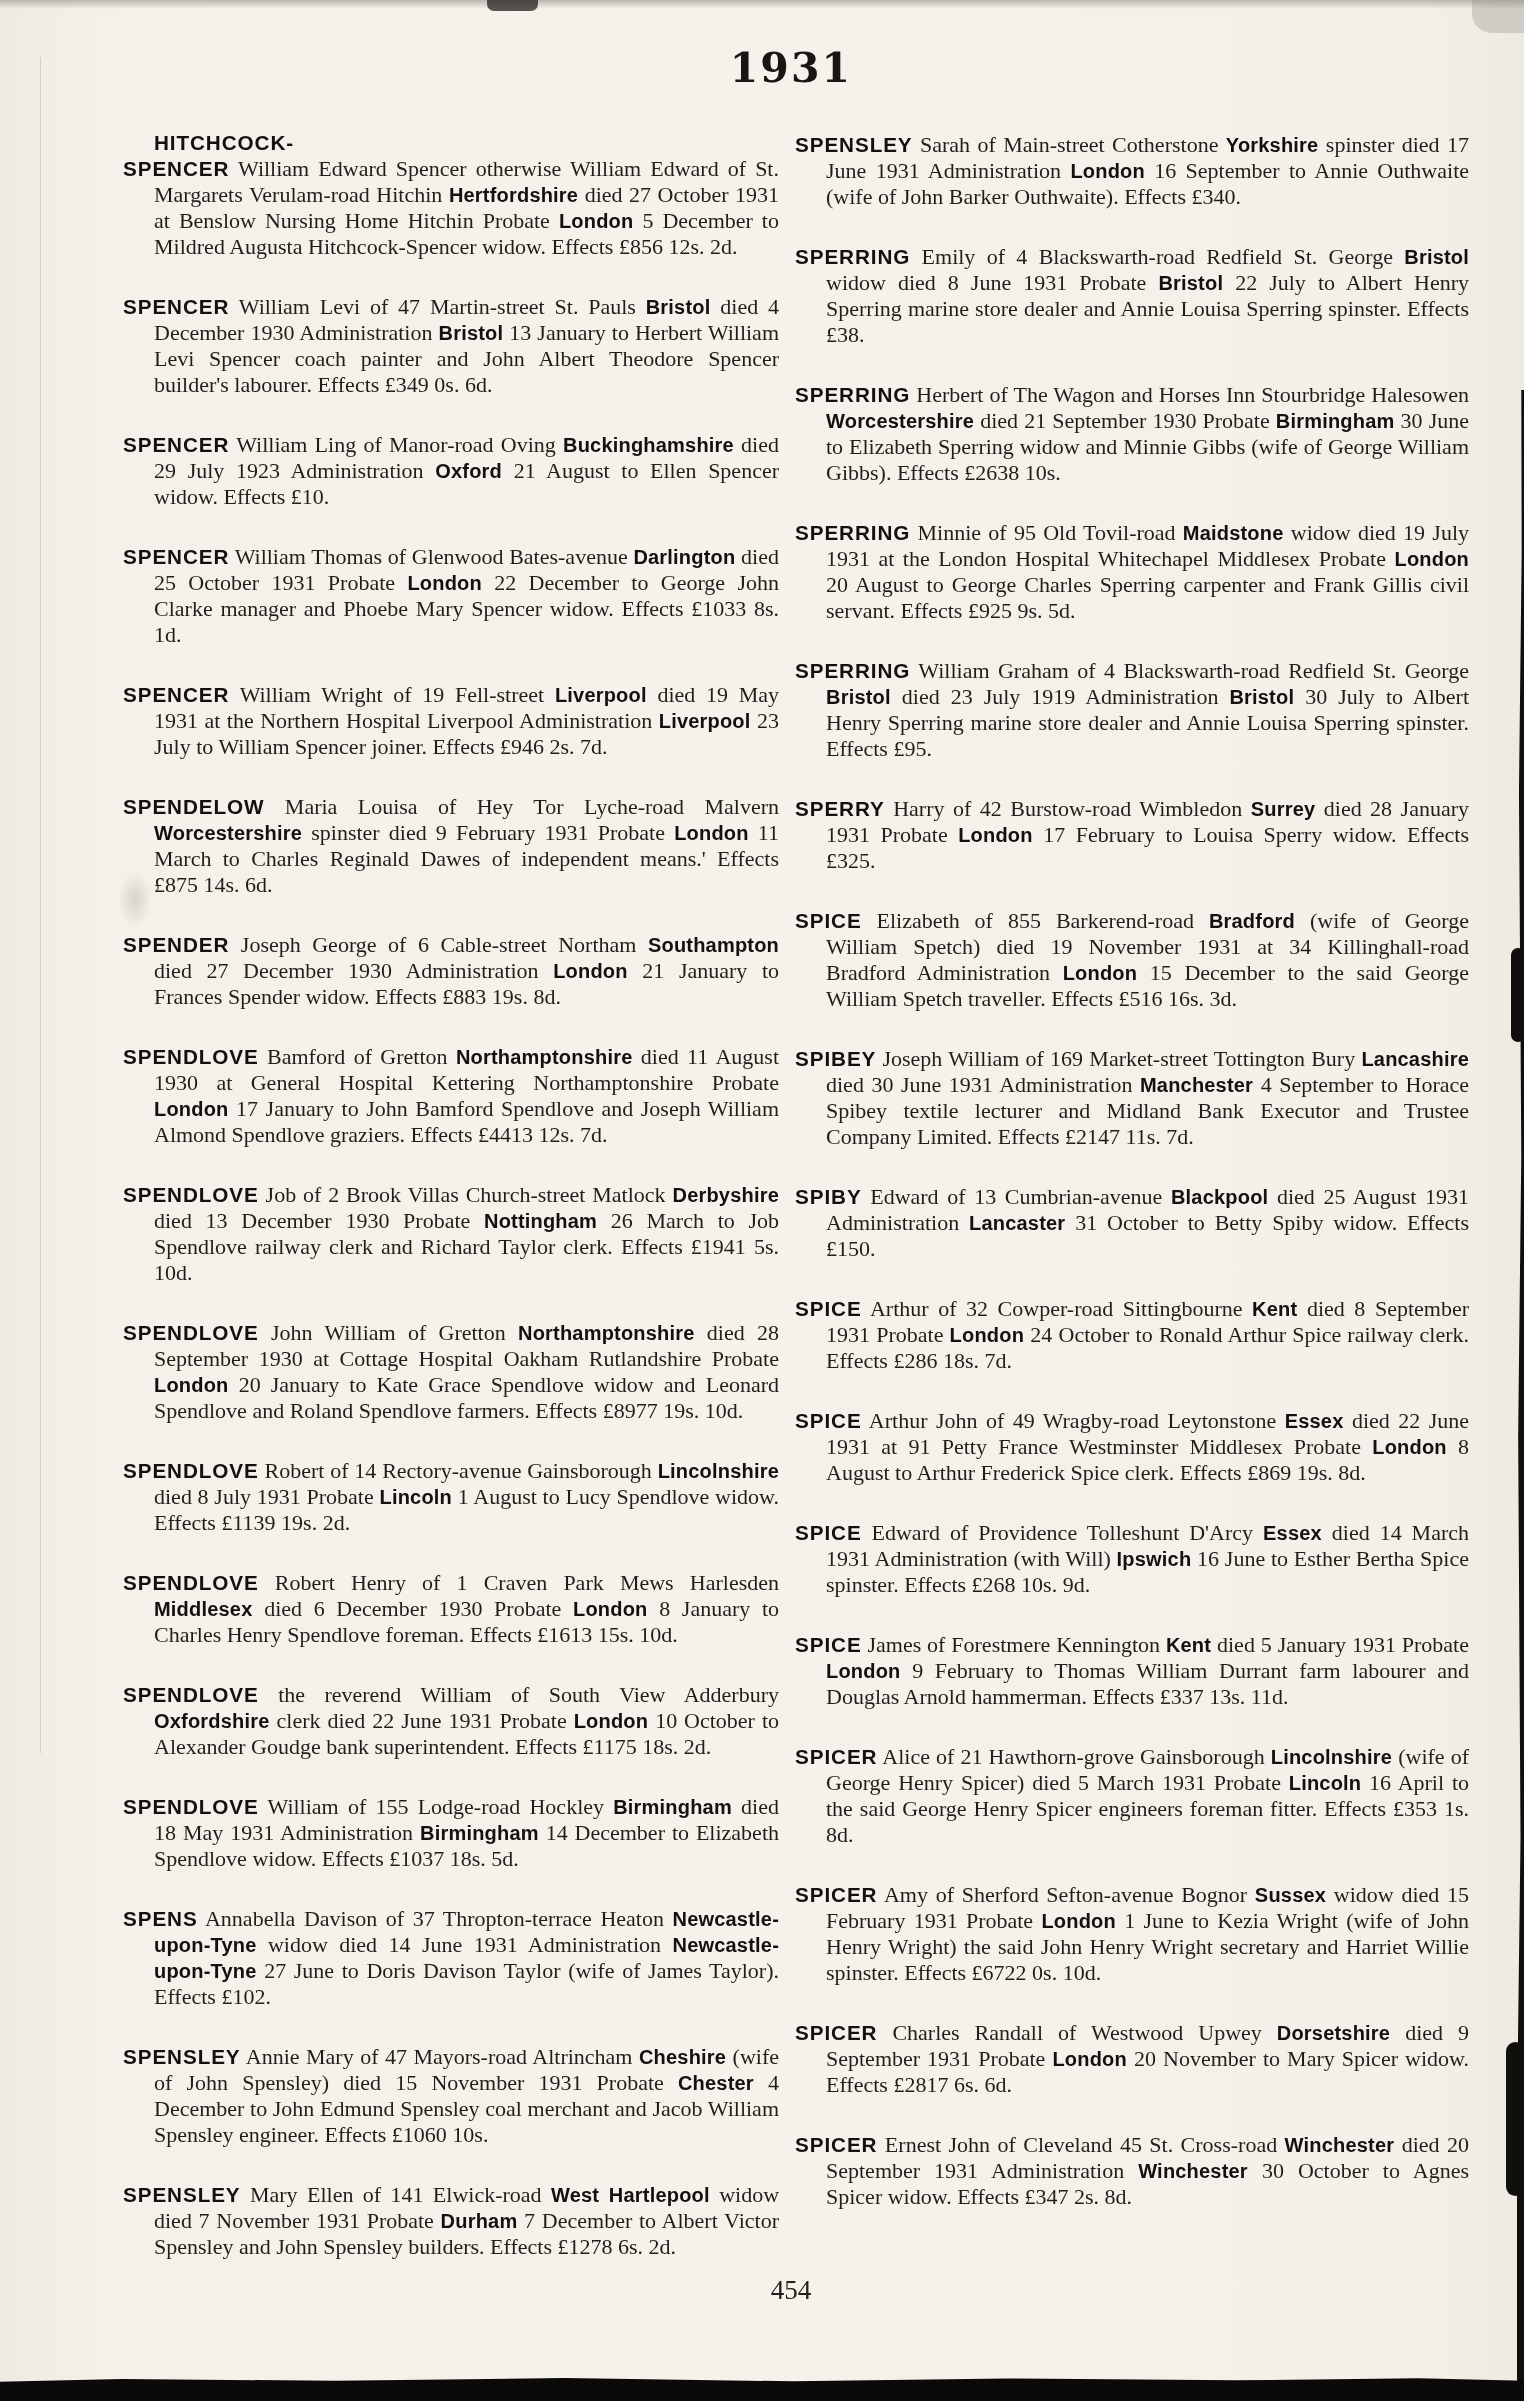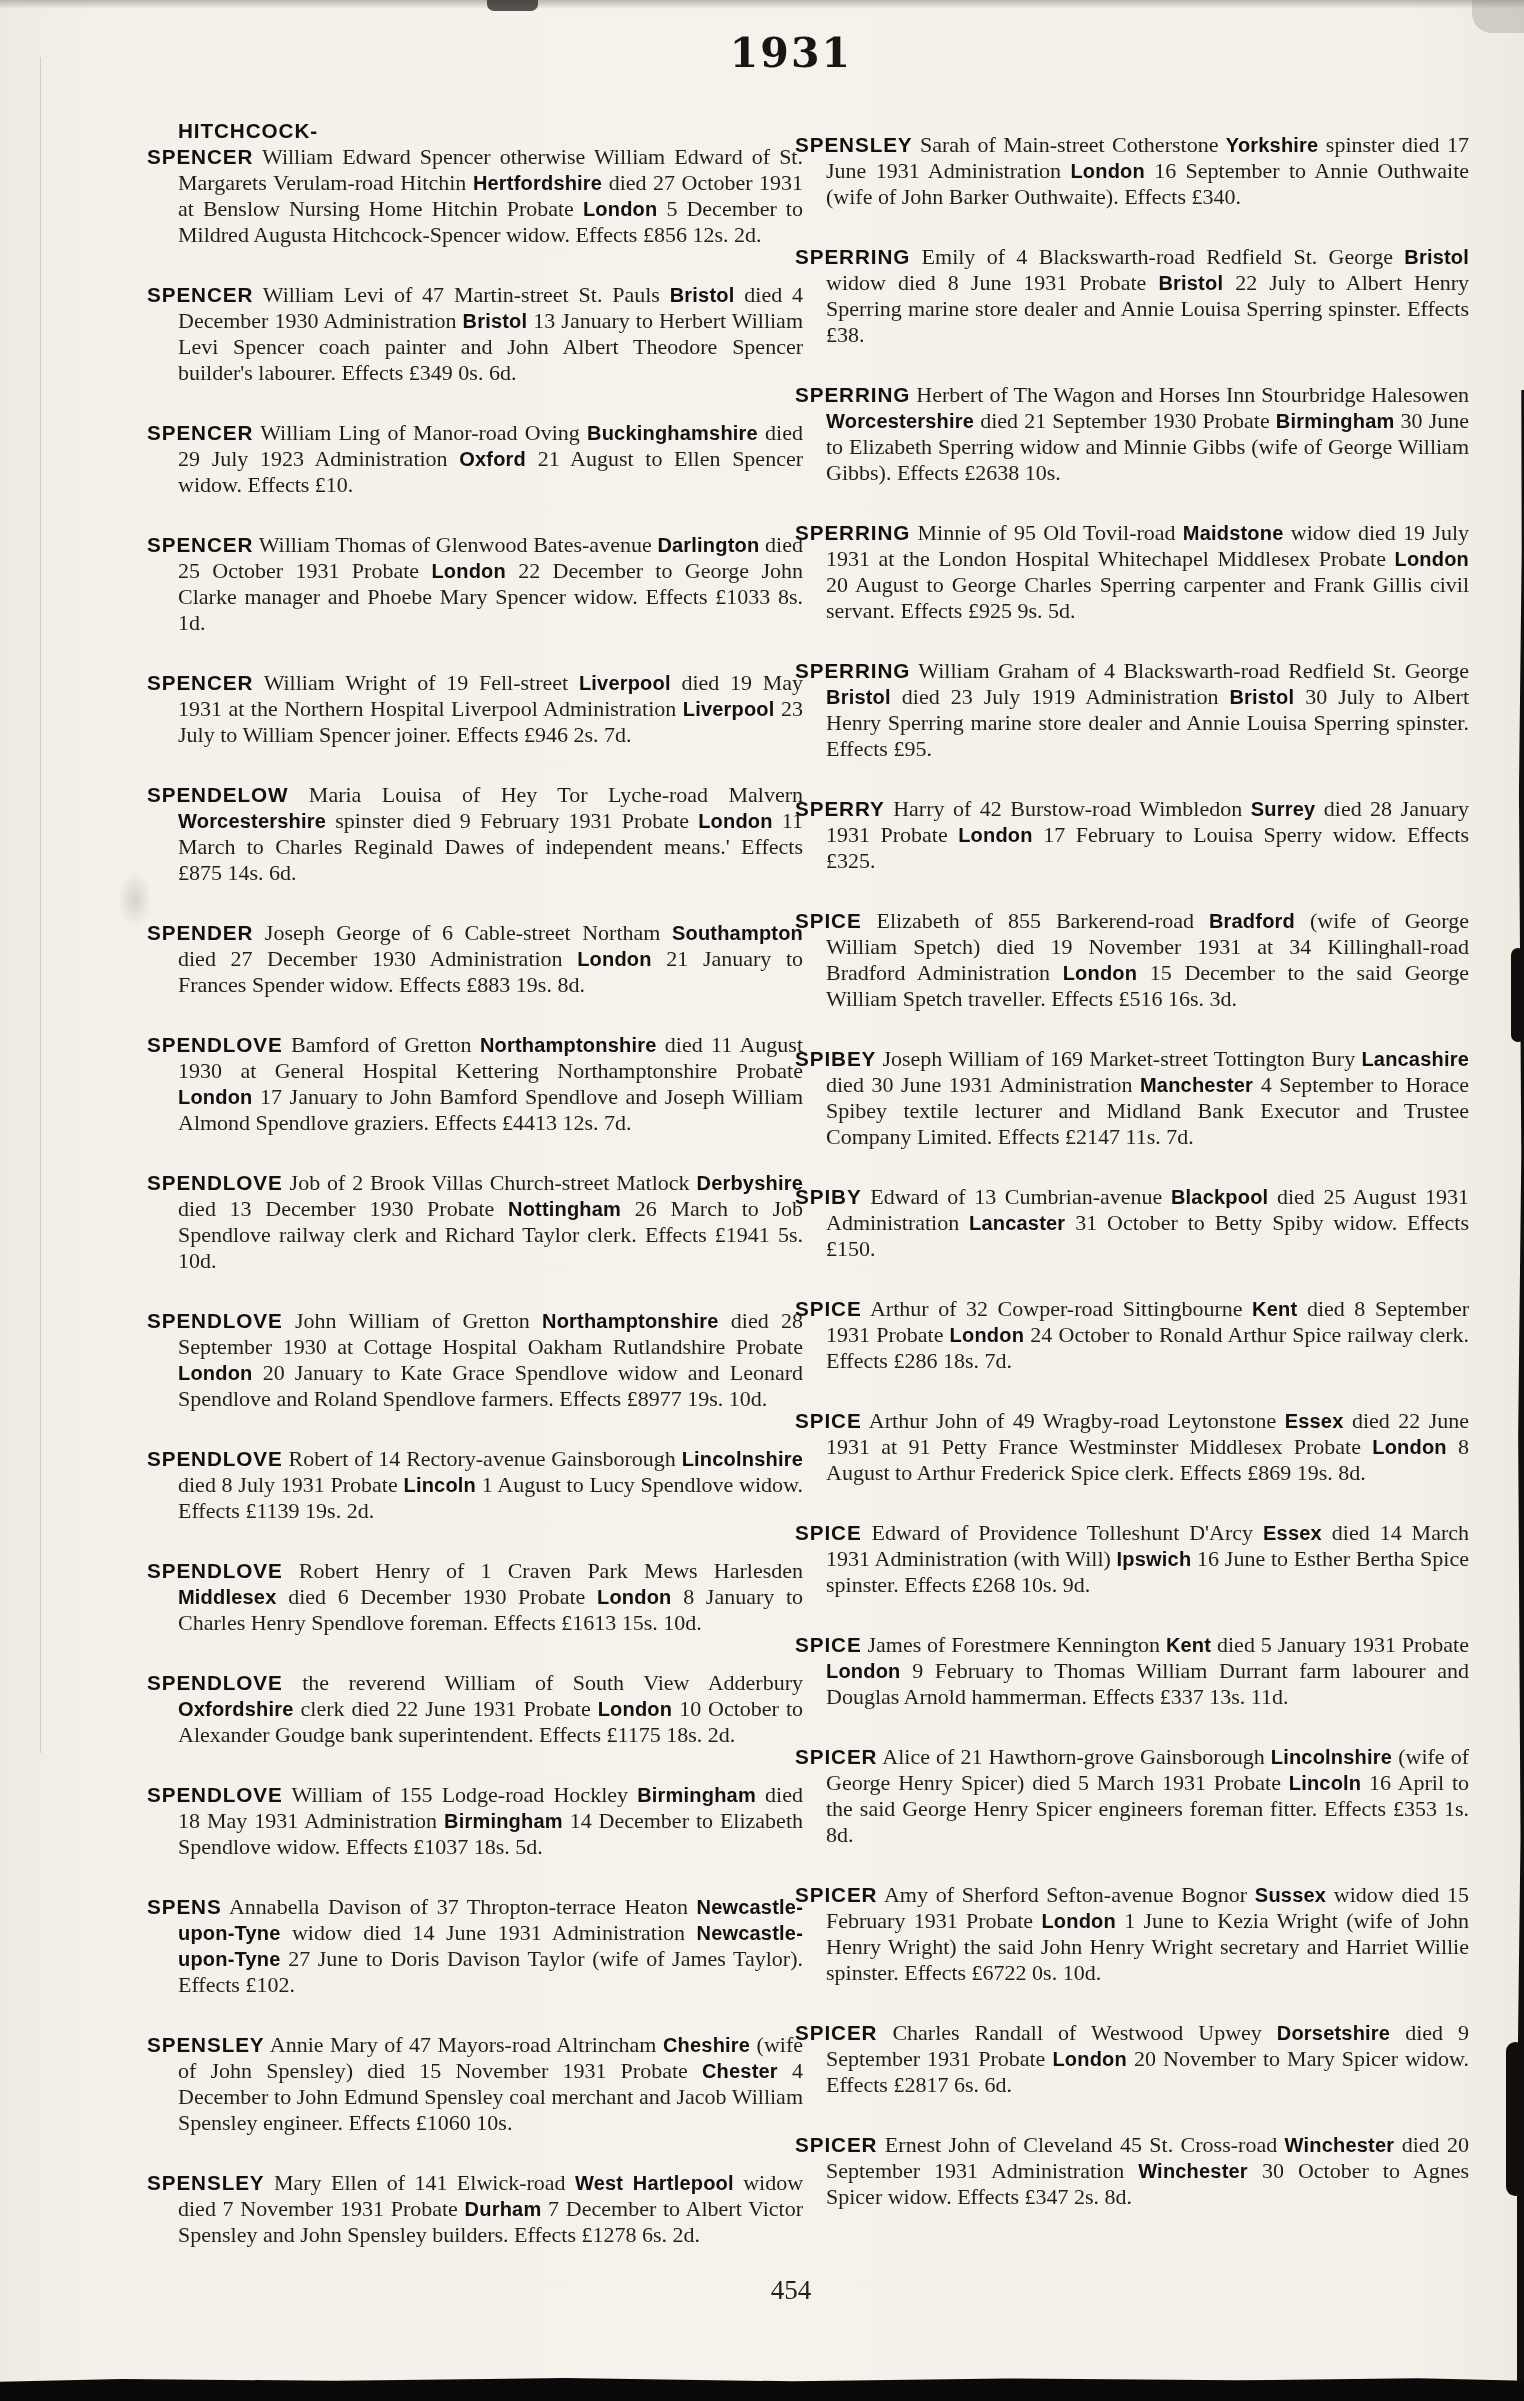--- a/index.html
+++ b/index.html
@@ -9,28 +9,28 @@
     background: #e9e6df;
   }
   .page {
     position: relative;
     width: 1525px; height: 2401px;
     overflow: hidden;
     background: linear-gradient(90deg, #eeebe3 0%, #f4f1ea 7%, #f5f2eb 50%, #f3f0e9 93%, #edeae2 100%);
     color: #1f1c18;
   }
   .year {
-    position: absolute; left: 727px; top: 29px; width: 128px;
+    position: absolute; left: 727px; top: 44px; width: 128px;
     text-align: center;
     font-family: "DejaVu Serif", serif;
     font-weight: 700; font-size: 41px; letter-spacing: 2.1px;
     color: #181512;
   }
   .col { position: absolute; }
-  .col-left  { left: 123px;  top: 118px; width: 656px; margin-left: 24px; }
+  .col-left  { left: 123px;  top: 130px; width: 656px; }
   .col-right { left: 795px; top: 132px; width: 674px; }
   .entry {
     margin: 0 0 34px 0;
     font-size: 22px; line-height: 26px;
     text-align: justify;
     text-indent: -31px; padding-left: 31px;
     color: #211e19;
   }
   .entry-head {
     margin: 0; padding-left: 31px;

